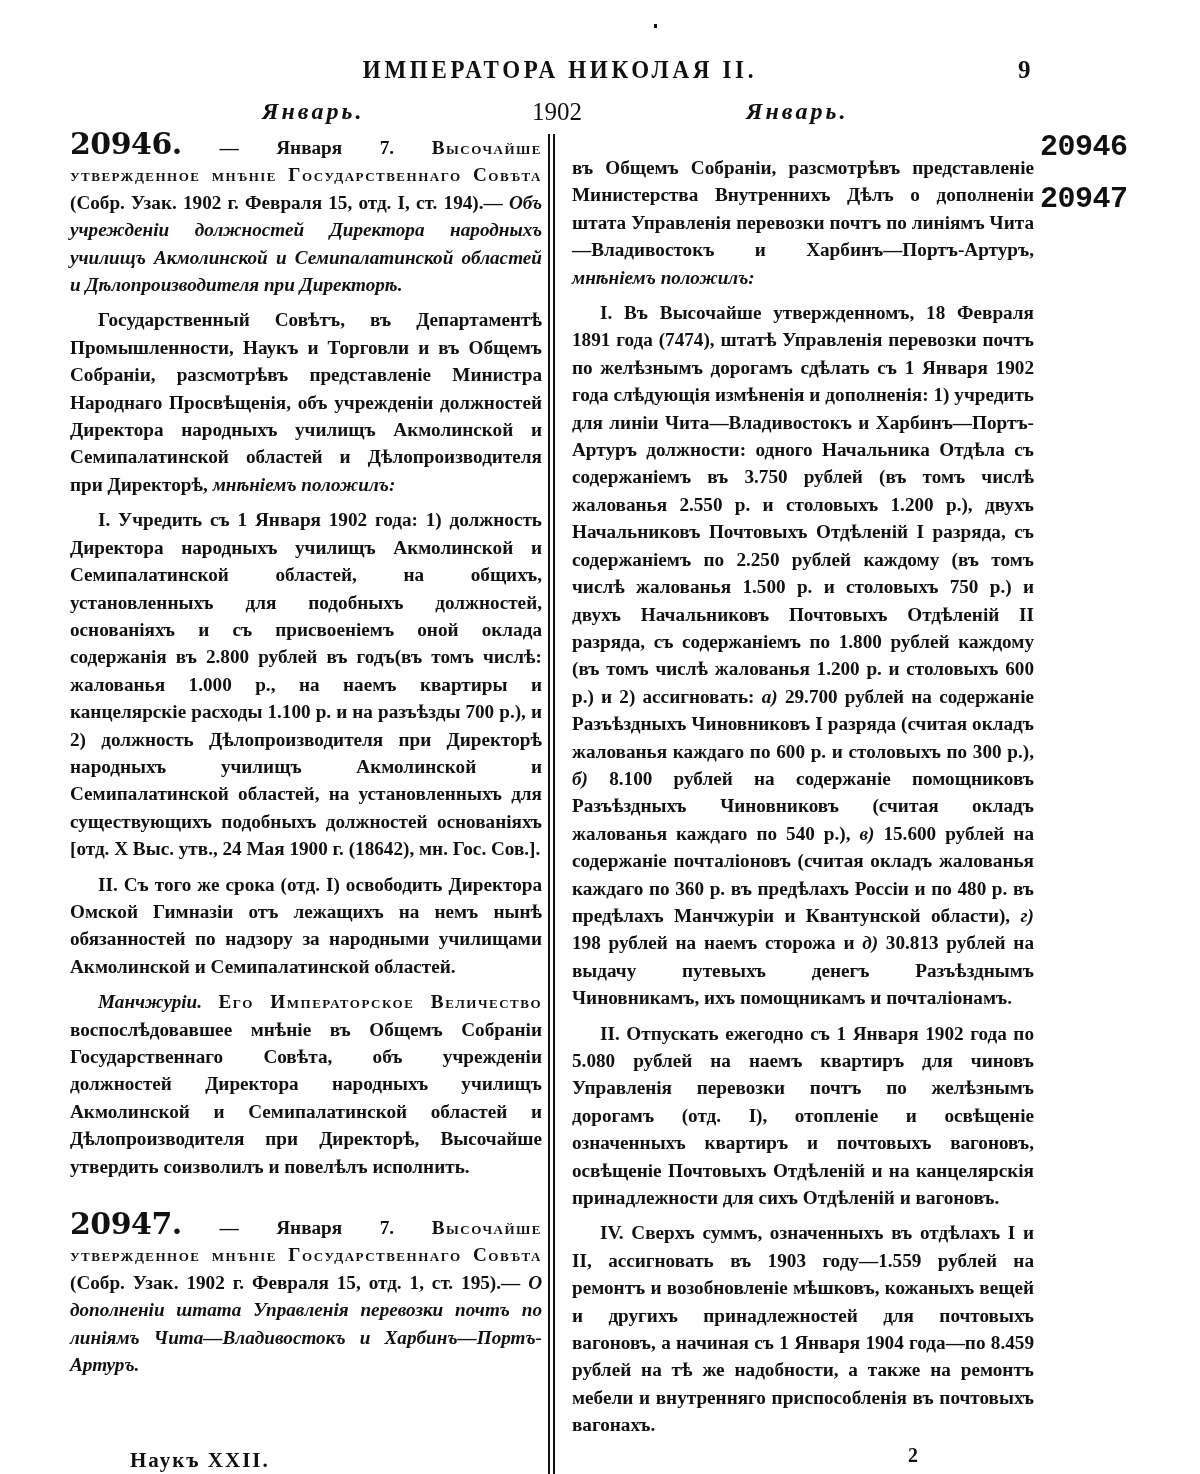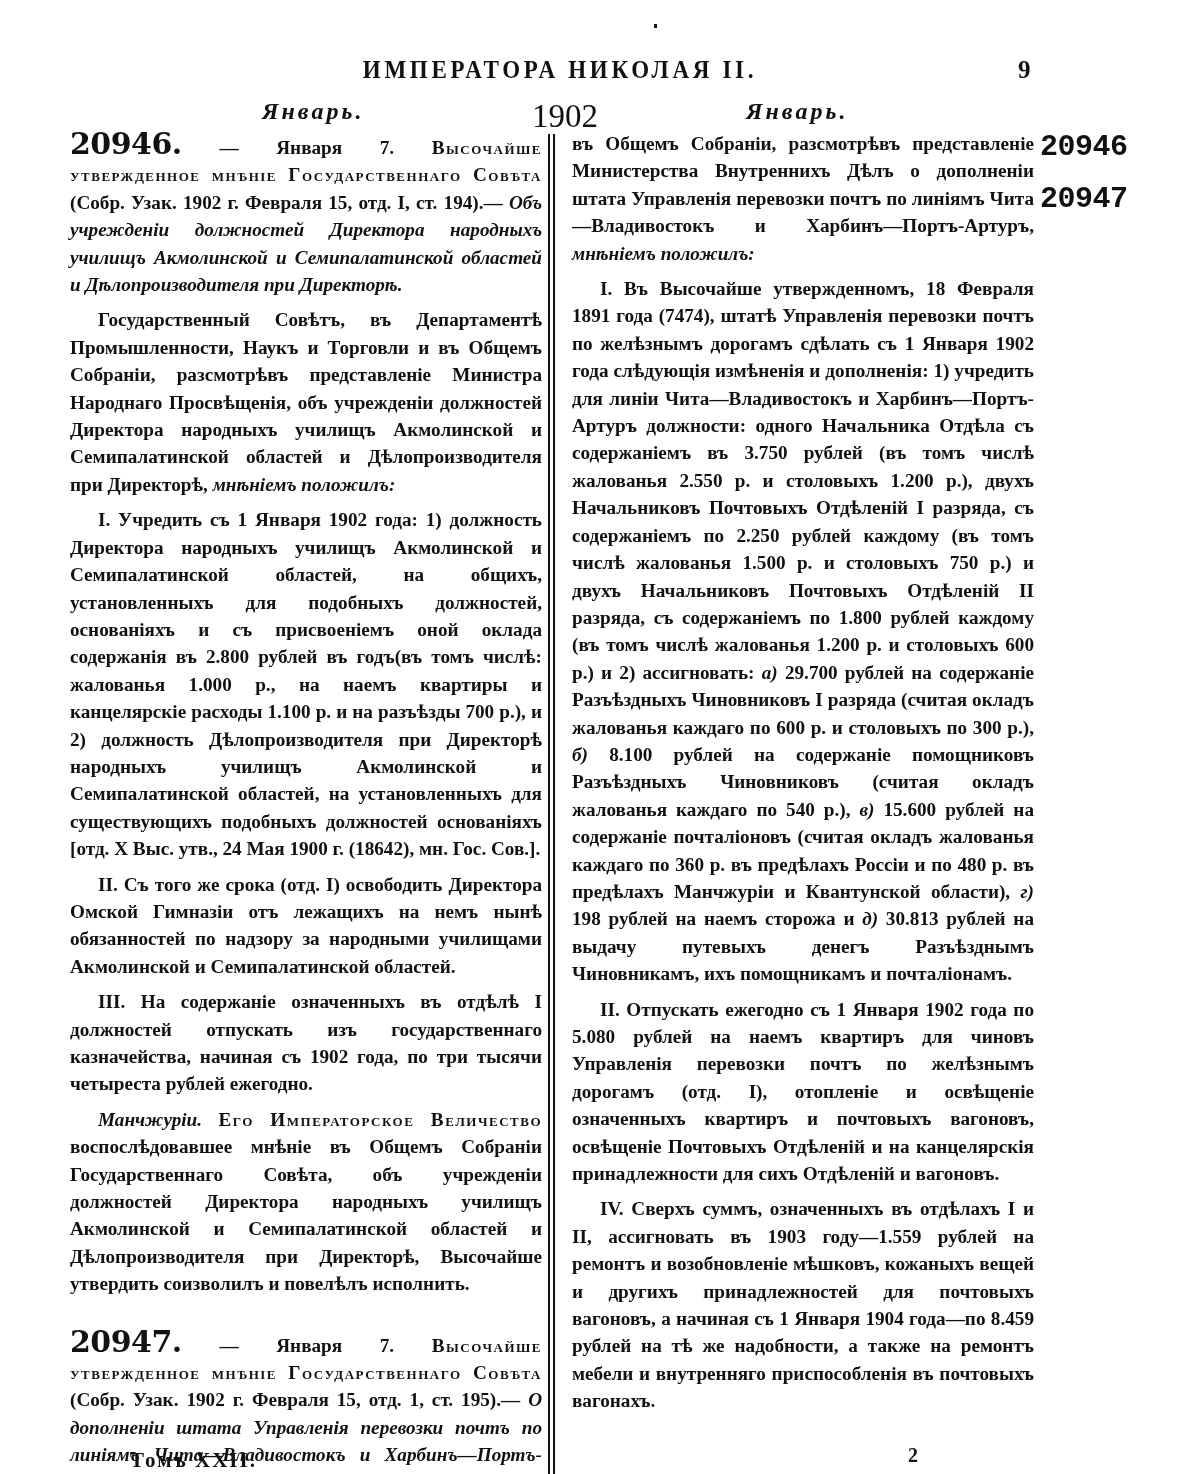--- a/index.html
+++ b/index.html
@@ -16,34 +16,34 @@
     transform: scaleX(0.92);
   }
   .page-number {
     position: absolute; top: 44px; left: 1018px; font-weight: bold; font-size: 25px;
   }
   .month-left, .month-right {
     position: absolute; top: 86px; font-style: italic; font-weight: bold; font-size: 24px; letter-spacing: 3px;
   }
   .month-left { left: 262px; }
   .month-right { left: 746px; }
-  .year { position: absolute; top: 86px; left: 532px; font-size: 33px; }
+  .year { position: absolute; top: 86px; left: 532px; font-size: 25px; }
 
   .col {
     position: absolute; font-size: 19.2px; line-height: 27.4px; font-weight: bold;
     text-align: justify;
   }
   .col-left { left: 70px; top: 118px; width: 472px; }
   .col-right { left: 572px; top: 118px; width: 462px; }
 
   .divider { position: absolute; left: 548px; top: 122px; width: 7px; height: 1340px;
     border-left: 2px solid #111; border-right: 2px solid #111; box-sizing: border-box; }
 
   .para { margin: 0 0 8px 0; text-indent: 28px; }
-  .para.noindent { text-indent: 0; }
+  .para.noindent { text-indent: 0; margin-top: 24px; }
   .heading { margin: 0 0 8px 0; }
   .num { font-family: "DejaVu Serif", serif; font-weight: 900; font-size: 30px; letter-spacing: -0.5px; }
   .sc { font-variant: small-caps; letter-spacing: 1.5px; }
   .it { font-style: italic; }
   .title-it { font-style: italic; }
 
   .margin-num {
     position: absolute; left: 1040px; font-family: Liberation Mono, monospace; font-weight: 900;
     font-size: 30px; letter-spacing: -0.5px;
   }
@@ -67,21 +67,20 @@
   <div class="month-right">Январь.</div>
 
   <div class="col col-left">
     <div class="heading">
       <span class="num">20946.</span><span> — Января 7. </span><span class="sc">Высочайше утвержденное мнѣніе Государственнаго Совѣта</span><span> (Собр. Узак. 1902 г. Февраля 15, отд. I, ст. 194).—</span>
       <span class="title-it">Объ учрежденіи должностей Директора народныхъ училищъ Акмолинской и Семипалатинской областей и Дѣлопроизводителя при Директорѣ.</span>
     </div>
     <p class="para"><span>Государственный Совѣтъ, въ Департаментѣ Промышленности, Наукъ и Торговли и въ Общемъ Собраніи, разсмотрѣвъ представленіе Министра Народнаго Просвѣщенія, объ учрежденіи должностей Директора народныхъ училищъ Акмолинской и Семипалатинской областей и Дѣлопроизводителя при Директорѣ, </span><span class="it">мнѣніемъ положилъ:</span></p>
     <p class="para">I. Учредить съ 1 Января 1902 года: 1) должность Директора народныхъ училищъ Акмолинской и Семипалатинской областей, на общихъ, установленныхъ для подобныхъ должностей, основаніяхъ и съ присвоеніемъ оной оклада содержанія въ 2.800 рублей въ годъ(въ томъ числѣ: жалованья 1.000 р., на наемъ квартиры и канцелярскіе расходы 1.100 р. и на разъѣзды 700 р.), и 2) должность Дѣлопроизводителя при Директорѣ народныхъ училищъ Акмолинской и Семипалатинской областей, на установленныхъ для существующихъ подобныхъ должностей основаніяхъ [отд. X Выс. утв., 24 Мая 1900 г. (18642), мн. Гос. Сов.].</p>
     <p class="para">II. Съ того же срока (отд. I) освободить Директора Омской Гимназіи отъ лежащихъ на немъ нынѣ обязанностей по надзору за народными училищами Акмолинской и Семипалатинской областей.</p>
-    <p class="para">III. На содержаніе означенныхъ въ отдѣлѣ I должностей отпускать изъ государственнаго казначейства, начиная съ 1902 года, по три тысячи четыреста рублей ежегодно.</p>
     <p class="para"><span class="it">Манчжуріи.</span><span class="sc"> Его Императорское Величество</span><span> воспослѣдовавшее мнѣніе въ Общемъ Собраніи Государственнаго Совѣта, объ учрежденіи должностей Директора народныхъ училищъ Акмолинской и Семипалатинской областей и Дѣлопроизводителя при Директорѣ, Высочайше утвердить соизволилъ и повелѣлъ исполнить.</span></p>
 
     <div class="gap-big"></div>
 
     <div class="heading">
       <span class="num">20947.</span><span> — Января 7. </span><span class="sc">Высочайше утвержденное мнѣніе Государственнаго Совѣта</span><span> (Собр. Узак. 1902 г. Февраля 15, отд. 1, ст. 195).—</span>
       <span class="title-it">О дополненіи штата Управленія перевозки почтъ по линіямъ Чита—Владивостокъ и Харбинъ—Портъ-Артуръ.</span>
     </div>
 
   </div>
@@ -91,15 +90,15 @@
   <div class="col col-right">
     <p class="para noindent"><span>въ Общемъ Собраніи, разсмотрѣвъ представленіе Министерства Внутреннихъ Дѣлъ о дополненіи штата Управленія перевозки почтъ по линіямъ Чита—Владивостокъ и Харбинъ—Портъ-Артуръ, </span><span class="it">мнѣніемъ положилъ:</span></p>
     <p class="para"><span>I. Въ Высочайше утвержденномъ, 18 Февраля 1891 года (7474), штатѣ Управленія перевозки почтъ по желѣзнымъ дорогамъ сдѣлать съ 1 Января 1902 года слѣдующія измѣненія и дополненія: 1) учредить для линіи Чита—Владивостокъ и Харбинъ—Портъ-Артуръ должности: одного Начальника Отдѣла съ содержаніемъ въ 3.750 рублей (въ томъ числѣ жалованья 2.550 р. и столовыхъ 1.200 р.), двухъ Начальниковъ Почтовыхъ Отдѣленій I разряда, съ содержаніемъ по 2.250 рублей каждому (въ томъ числѣ жалованья 1.500 р. и столовыхъ 750 р.) и двухъ Начальниковъ Почтовыхъ Отдѣленій II разряда, съ содержаніемъ по 1.800 рублей каждому (въ томъ числѣ жалованья 1.200 р. и столовыхъ 600 р.) и 2) ассигновать: </span><span class="it">а)</span><span> 29.700 рублей на содержаніе Разъѣздныхъ Чиновниковъ I разряда (считая окладъ жалованья каждаго по 600 р. и столовыхъ по 300 р.), </span><span class="it">б)</span><span> 8.100 рублей на содержаніе помощниковъ Разъѣздныхъ Чиновниковъ (считая окладъ жалованья каждаго по 540 р.), </span><span class="it">в)</span><span> 15.600 рублей на содержаніе почталіоновъ (считая окладъ жалованья каждаго по 360 р. въ предѣлахъ Россіи и по 480 р. въ предѣлахъ Манчжуріи и Квантунской области), </span><span class="it">г)</span><span> 198 рублей на наемъ сторожа и </span><span class="it">д)</span><span> 30.813 рублей на выдачу путевыхъ денегъ Разъѣзднымъ Чиновникамъ, ихъ помощникамъ и почталіонамъ.</span></p>
     <p class="para">II. Отпускать ежегодно съ 1 Января 1902 года по 5.080 рублей на наемъ квартиръ для чиновъ Управленія перевозки почтъ по желѣзнымъ дорогамъ (отд. I), отопленіе и освѣщеніе означенныхъ квартиръ и почтовыхъ вагоновъ, освѣщеніе Почтовыхъ Отдѣленій и на канцелярскія принадлежности для сихъ Отдѣленій и вагоновъ.</p>
     <p class="para">IV. Сверхъ суммъ, означенныхъ въ отдѣлахъ I и II, ассигновать въ 1903 году—1.559 рублей на ремонтъ и возобновленіе мѣшковъ, кожаныхъ вещей и другихъ принадлежностей для почтовыхъ вагоновъ, а начиная съ 1 Января 1904 года—по 8.459 рублей на тѣ же надобности, а также на ремонтъ мебели и внутренняго приспособленія въ почтовыхъ вагонахъ.</p>
   </div>
 
   <div class="margin-num mn1">20946</div>
   <div class="margin-num mn2">20947</div>
 
-  <div class="footer-left">Томъ XXII.</div>
+  <div class="footer-left">Наукъ XXII.</div>
   <div class="footer-right">2</div>
 </div>
 
 </body></html>

